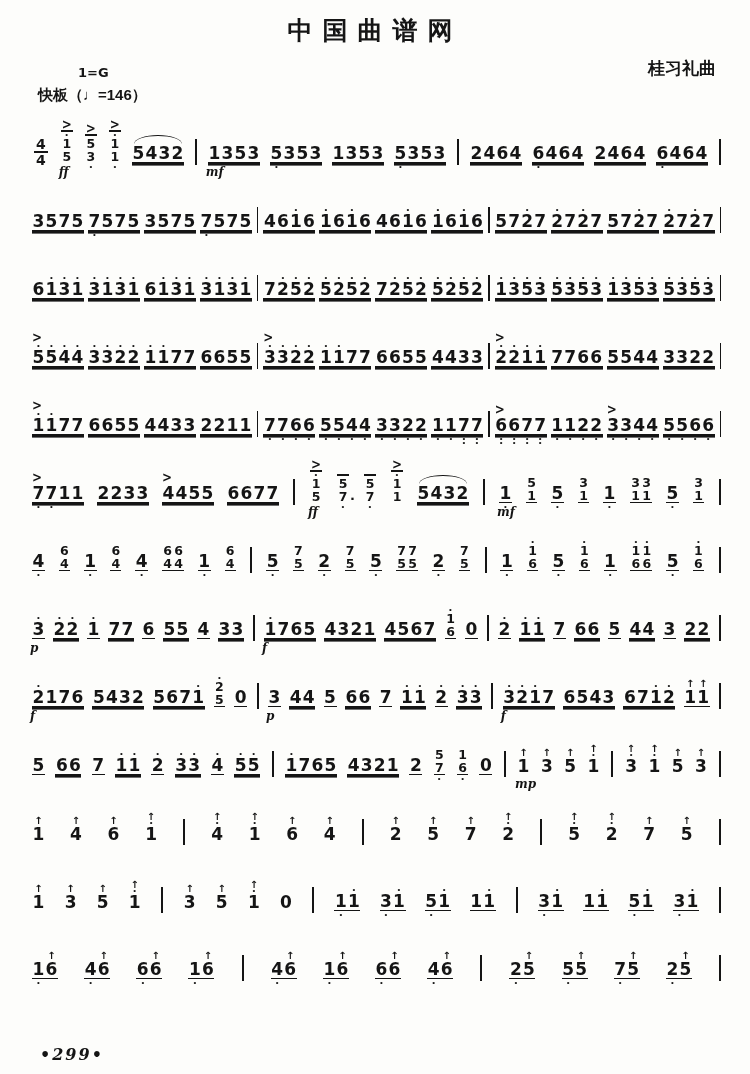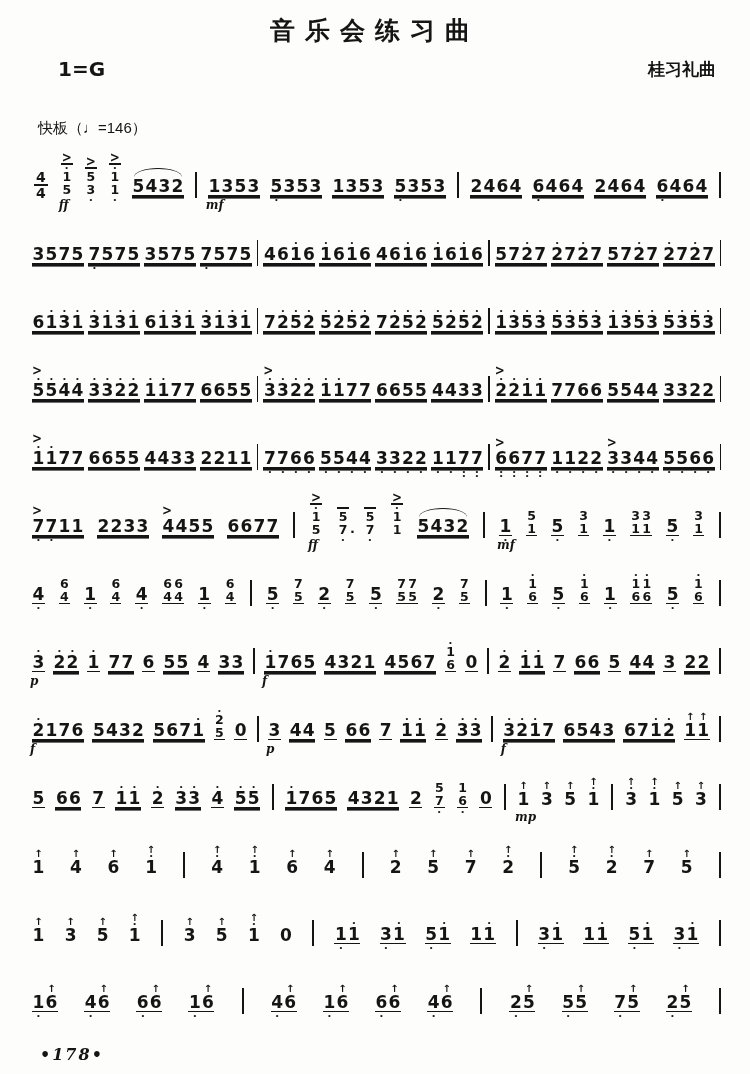--- a/index.html
+++ b/index.html
@@ -8,23 +8,23 @@
     font-family:"Liberation Sans", sans-serif;position:relative;overflow:hidden;
   }
   
   .hdr{padding-top:14px;}
   .title{
     text-align:center;font-size:25px;font-weight:700;letter-spacing:10px;
     font-family:"DejaVu Sans", sans-serif;
   }
   .meta-row{display:flex;justify-content:space-between;align-items:flex-end;
     padding:10px 34px 0 58px;}
-  .keysig{font-size:20px;font-weight:700;font-family:"DejaVu Sans", sans-serif;}
+  .keysig{font-size:13px;font-weight:700;font-family:"DejaVu Sans", sans-serif;margin-left:20px;}
   .composer{font-size:17px;font-weight:700;}
-  .tempo{padding:6px 0 0 38px;font-size:15px;font-weight:400;margin-top:32px;}
+  .tempo{padding:6px 0 0 38px;font-size:15px;font-weight:700;}
   
   .score{padding:2px 26px 0 30px;}
   .line{display:flex;justify-content:space-between;align-items:flex-end;
     height:68px;position:relative;}
   
   .note{display:inline-flex;flex-direction:column;align-items:center;width:13px;}
   .note.sm{width:11px;}
   .drow{display:flex;align-items:center;justify-content:center;}
   .digit{font:700 17px/18px "DejaVu Sans", sans-serif;}
   .sm .digit{font:700 12.5px/13px "DejaVu Sans", sans-serif;}
@@ -69,21 +69,21 @@
   .upload-note{font-size:14px;color:#222;}
   .logo{width:17px;height:17px;background:#e60012;border-radius:4px;color:#fff;
     display:flex;align-items:center;justify-content:center;
     font:700 11px/11px "DejaVu Sans", sans-serif;}
   .sitename{font-size:16px;font-weight:700;color:#e60012;font-style:italic;}
 </style>
 </head>
 <body>
 
 <div class="hdr">
-  <div class="title">音乐会练习曲</div>
+  <div class="title">中国曲谱网</div>
   <div class="meta-row">
     <span class="keysig">1=G</span>
     <span class="composer">桂习礼曲</span>
   </div>
   <div class="tempo">快板（♩=146）</div>
 </div>
 
 <div class="score">
     <div class="line">
       <span class="ts">
@@ -5037,14 +5037,14 @@
             <span class="bdot">•</span>
           </span>
           <span class="bcell"></span>
         </span>
       </span>
       <span class="bar"></span>
     </div>
   </div>
 
 <div class="ftr">
-  <span class="pageno">•178•</span>
+  <span class="pageno">•299•</span>
 </div>
 
 </body></html>

